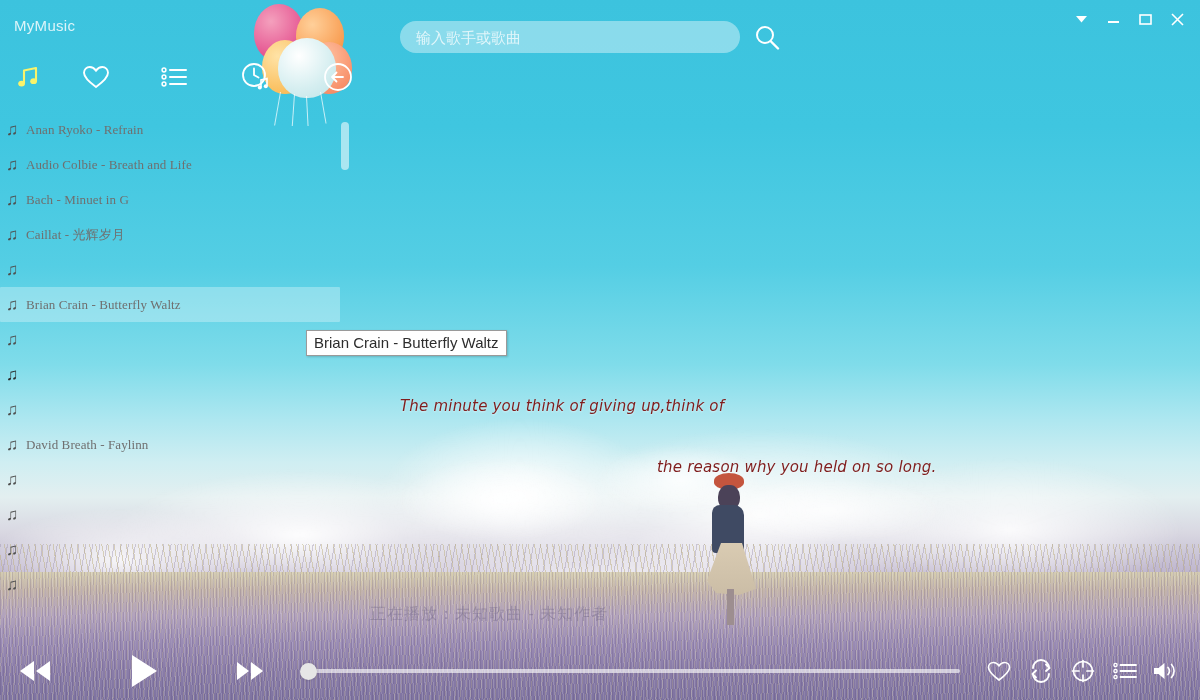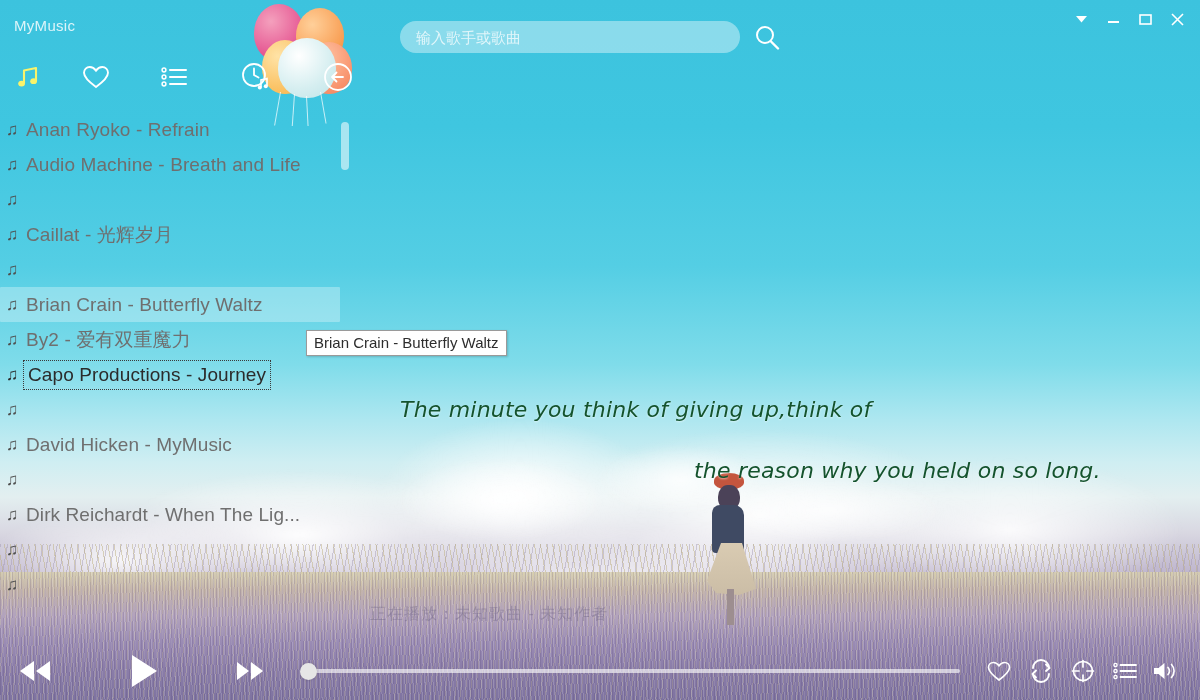--- a/index.html
+++ b/index.html
@@ -66,27 +66,27 @@
     background:#4b4258; border-radius:45% 45% 50% 50%; }
   .girl .torso { position:absolute; left:12px; top:32px; width:32px; height:48px;
     background:#3f4a63; border-radius:8px 10px 4px 4px; }
   .girl .skirt { position:absolute; left:6px; top:70px; width:50px; height:52px;
     background:linear-gradient(180deg,#d9cbb2,#cbbda6);
     clip-path:polygon(30% 0%, 72% 0%, 100% 88%, 66% 100%, 20% 96%, 2% 72%); }
   .girl .leg { position:absolute; left:27px; top:116px; width:7px; height:36px;
     background:#9d8e90; }
 
   .quote {
-    position:absolute; z-index:1; color:#14532d;
+    position:absolute; z-index:1; color:#7f1d1d;
     font-family:"DejaVu Sans", sans-serif; font-style:italic;
-    font-size:22px; letter-spacing:.2px; white-space:nowrap;
+    font-size:15px; letter-spacing:.2px; white-space:nowrap;
     text-shadow:0 1px 2px rgba(255,255,255,.55);
   }
   #quote-line-1 { left:400px; top:397px; }
-  #quote-line-2 { left:694px; top:458px; }
+  #quote-line-2 { left:657px; top:458px; }
 
   .now-playing-bg {
     position:absolute; left:370px; top:604px; z-index:1;
     font-size:16px; color:rgba(110,100,130,.42); white-space:nowrap;
     letter-spacing:1px;
   }
 
   
   #titlebar { position:absolute; left:0; top:0; width:1200px; height:50px; z-index:6; }
   #app-title {
@@ -127,22 +127,22 @@
   #songlist { position:absolute; left:0; top:112px; width:352px; height:490px; z-index:5; }
   .song-row {
     position:relative; height:35px; display:flex; align-items:center;
     padding-left:6px; cursor:pointer;
   }
   .song-note {
     width:20px; flex:0 0 20px; font-size:17px; color:#4f4f4f; line-height:1;
     text-align:left;
   }
   .song-text {
-    font-size:19px; color:#6f6f6f; white-space:nowrap;
-    font-family:Liberation Sans, sans-serif; letter-spacing:.1px;
+    font-size:13px; color:#6f6f6f; white-space:nowrap;
+    font-family:Liberation Serif, serif; letter-spacing:.1px;
   }
   .song-row.hovered { background:rgba(255,255,255,.30); width:340px; border-radius:1px; }
   .song-row.selected { color:#2b2b2b; }
   .song-row.selected .song-text {
     color:#2b2b2b; outline:1px dotted #3a3a3a; outline-offset:2px;
     padding:1px 2px;
   }
   .song-row.selected .song-note { color:#2b2b2b; }
 
   #list-scrollbar { position:absolute; left:340px; top:10px; width:10px; height:470px; }
@@ -305,57 +305,55 @@
 </div>
 
 <div id="songlist">
   <div id="rows-container">
       <div class="song-row">
         <span class="song-note">♫</span>
         <span class="song-text">Anan Ryoko - Refrain</span>
       </div>
       <div class="song-row">
         <span class="song-note">♫</span>
-        <span class="song-text">Audio Machine - Breath and Life</span>
-      </div>
-      <div class="song-row">
-        <span class="song-note">♫</span>
+        <span class="song-text">Audio Colbie - Breath and Life</span>
+      </div>
+      <div class="song-row">
+        <span class="song-note">♫</span>
+        <span class="song-text">Bach - Minuet in G</span>
       </div>
       <div class="song-row">
         <span class="song-note">♫</span>
         <span class="song-text">Caillat - 光辉岁月</span>
       </div>
       <div class="song-row">
         <span class="song-note">♫</span>
       </div>
       <div class="song-row hovered">
         <span class="song-note">♫</span>
         <span class="song-text">Brian Crain - Butterfly Waltz</span>
       </div>
       <div class="song-row">
         <span class="song-note">♫</span>
-        <span class="song-text">By2 - 爱有双重魔力</span>
       </div>
       <div class="song-row selected">
         <span class="song-note">♫</span>
-        <span class="song-text">Capo Productions - Journey</span>
-      </div>
-      <div class="song-row">
-        <span class="song-note">♫</span>
-      </div>
-      <div class="song-row">
-        <span class="song-note">♫</span>
-        <span class="song-text">David Hicken - MyMusic</span>
-      </div>
-      <div class="song-row">
-        <span class="song-note">♫</span>
-      </div>
-      <div class="song-row">
-        <span class="song-note">♫</span>
-        <span class="song-text">Dirk Reichardt - When The Lig...</span>
+      </div>
+      <div class="song-row">
+        <span class="song-note">♫</span>
+      </div>
+      <div class="song-row">
+        <span class="song-note">♫</span>
+        <span class="song-text">David Breath - Faylinn</span>
+      </div>
+      <div class="song-row">
+        <span class="song-note">♫</span>
+      </div>
+      <div class="song-row">
+        <span class="song-note">♫</span>
       </div>
       <div class="song-row">
         <span class="song-note">♫</span>
       </div>
       <div class="song-row">
         <span class="song-note">♫</span>
       </div>
     </div>
   <div id="list-scrollbar">
     <div id="list-scroll-thumb"></div>

